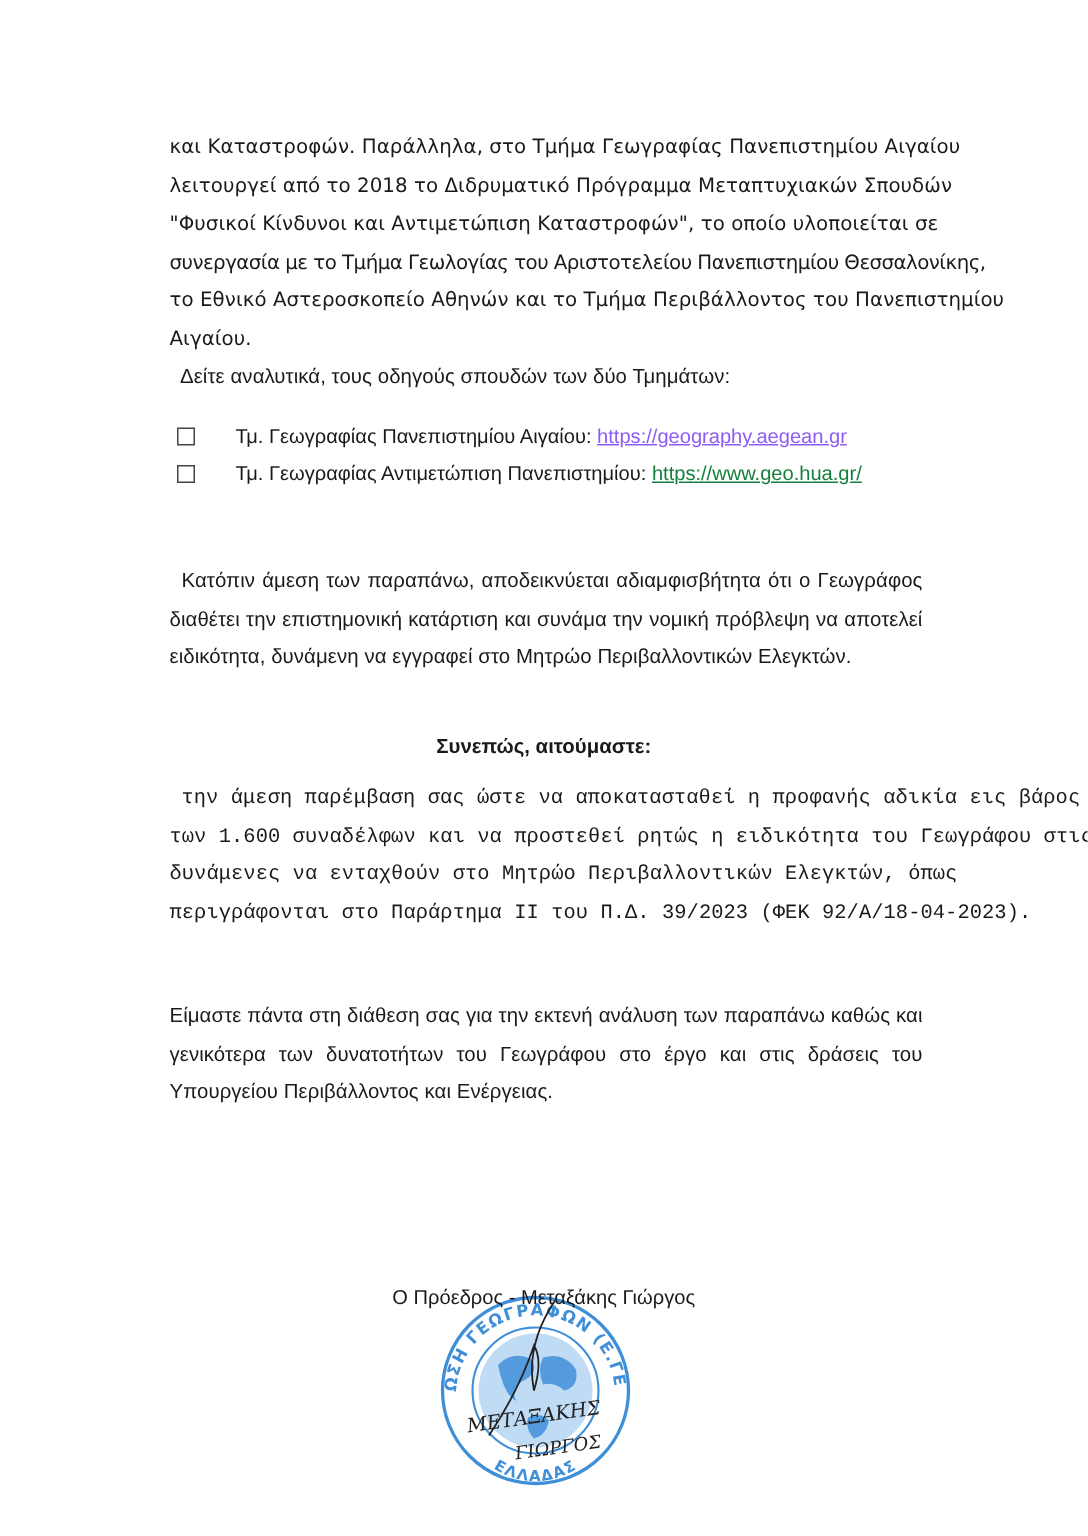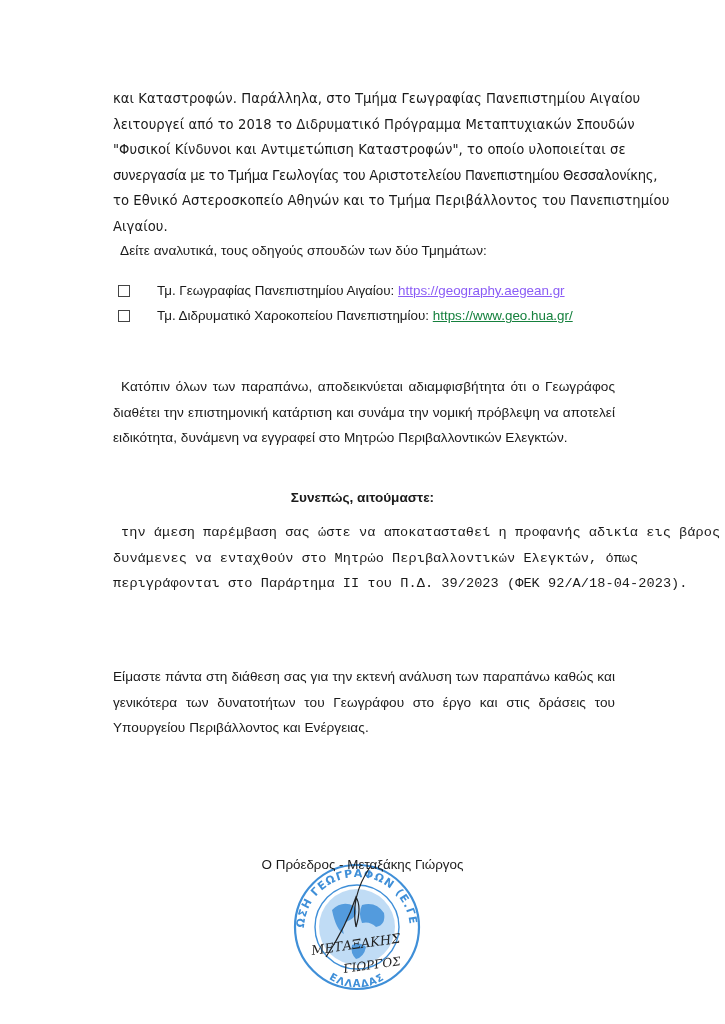--- a/index.html
+++ b/index.html
@@ -50,34 +50,35 @@
     <span>Δείτε αναλυτικά, τους οδηγούς σπουδών των δύο Τμημάτων:</span>
   </div>
 
   <div class="bullets">
     <div class="bullet-row">
       <span class="cb"></span>
       <span>Τμ. Γεωγραφίας Πανεπιστημίου Αιγαίου:</span>&nbsp;<a class="link" style="color: #8b5cf6;">https://geography.aegean.gr</a>
     </div>
     <div class="bullet-row">
       <span class="cb"></span>
-      <span>Τμ. Διδρυματικό Χαροκοπείου Πανεπιστημίου:</span>&nbsp;<a class="link" style="color: #15803d;">https://www.geo.hua.gr/</a>
+      <span>Τμ. Γεωγραφίας Αντιμετώπιση Πανεπιστημίου:</span>&nbsp;<a class="link" style="color: #15803d;">https://www.geo.hua.gr/</a>
     </div>
   </div>
 
   <div class="p calibri" style="top:374px;">
-    <span class="line" style="padding-left:8px;">Κατόπιν όλων των παραπάνω, αποδεικνύεται αδιαμφισβήτητα ότι ο Γεωγράφος</span>
+    <span class="line" style="padding-left:8px;">Κατόπιν άμεση των παραπάνω, αποδεικνύεται αδιαμφισβήτητα ότι ο Γεωγράφος</span>
     <span class="line">διαθέτει την επιστημονική κατάρτιση και συνάμα την νομική πρόβλεψη να αποτελεί</span>
     <span class="line last">ειδικότητα, δυνάμενη να εγγραφεί στο Μητρώο Περιβαλλοντικών Ελεγκτών.</span>
   </div>
 
   <div class="heading">Συνεπώς, αιτούμαστε:</div>
 
   <div class="p calibri" style="top:520px;font-family:Liberation Mono, monospace;">
     <span class="line" style="padding-left:8px;">την άμεση  παρέμβαση σας ώστε να αποκατασταθεί η προφανής αδικία εις βάρος</span>
+    <span class="line">των 1.600 συναδέλφων και να προστεθεί ρητώς η ειδικότητα του Γεωγράφου στις</span>
     <span class="line">δυνάμενες να ενταχθούν στο Μητρώο Περιβαλλοντικών Ελεγκτών, όπως</span>
     <span class="line last">περιγράφονται στο Παράρτημα ΙΙ του Π.Δ. 39/2023 (ΦΕΚ 92/Α/18-04-2023).</span>
   </div>
 
   <div class="p calibri" style="top:664px;">
     <span class="line">Είμαστε πάντα στη διάθεση σας για την εκτενή ανάλυση των παραπάνω καθώς και</span>
     <span class="line">γενικότερα των δυνατοτήτων του Γεωγράφου στο έργο και στις δράσεις του</span>
     <span class="line last">Υπουργείου Περιβάλλοντος και Ενέργειας.</span>
   </div>
 

